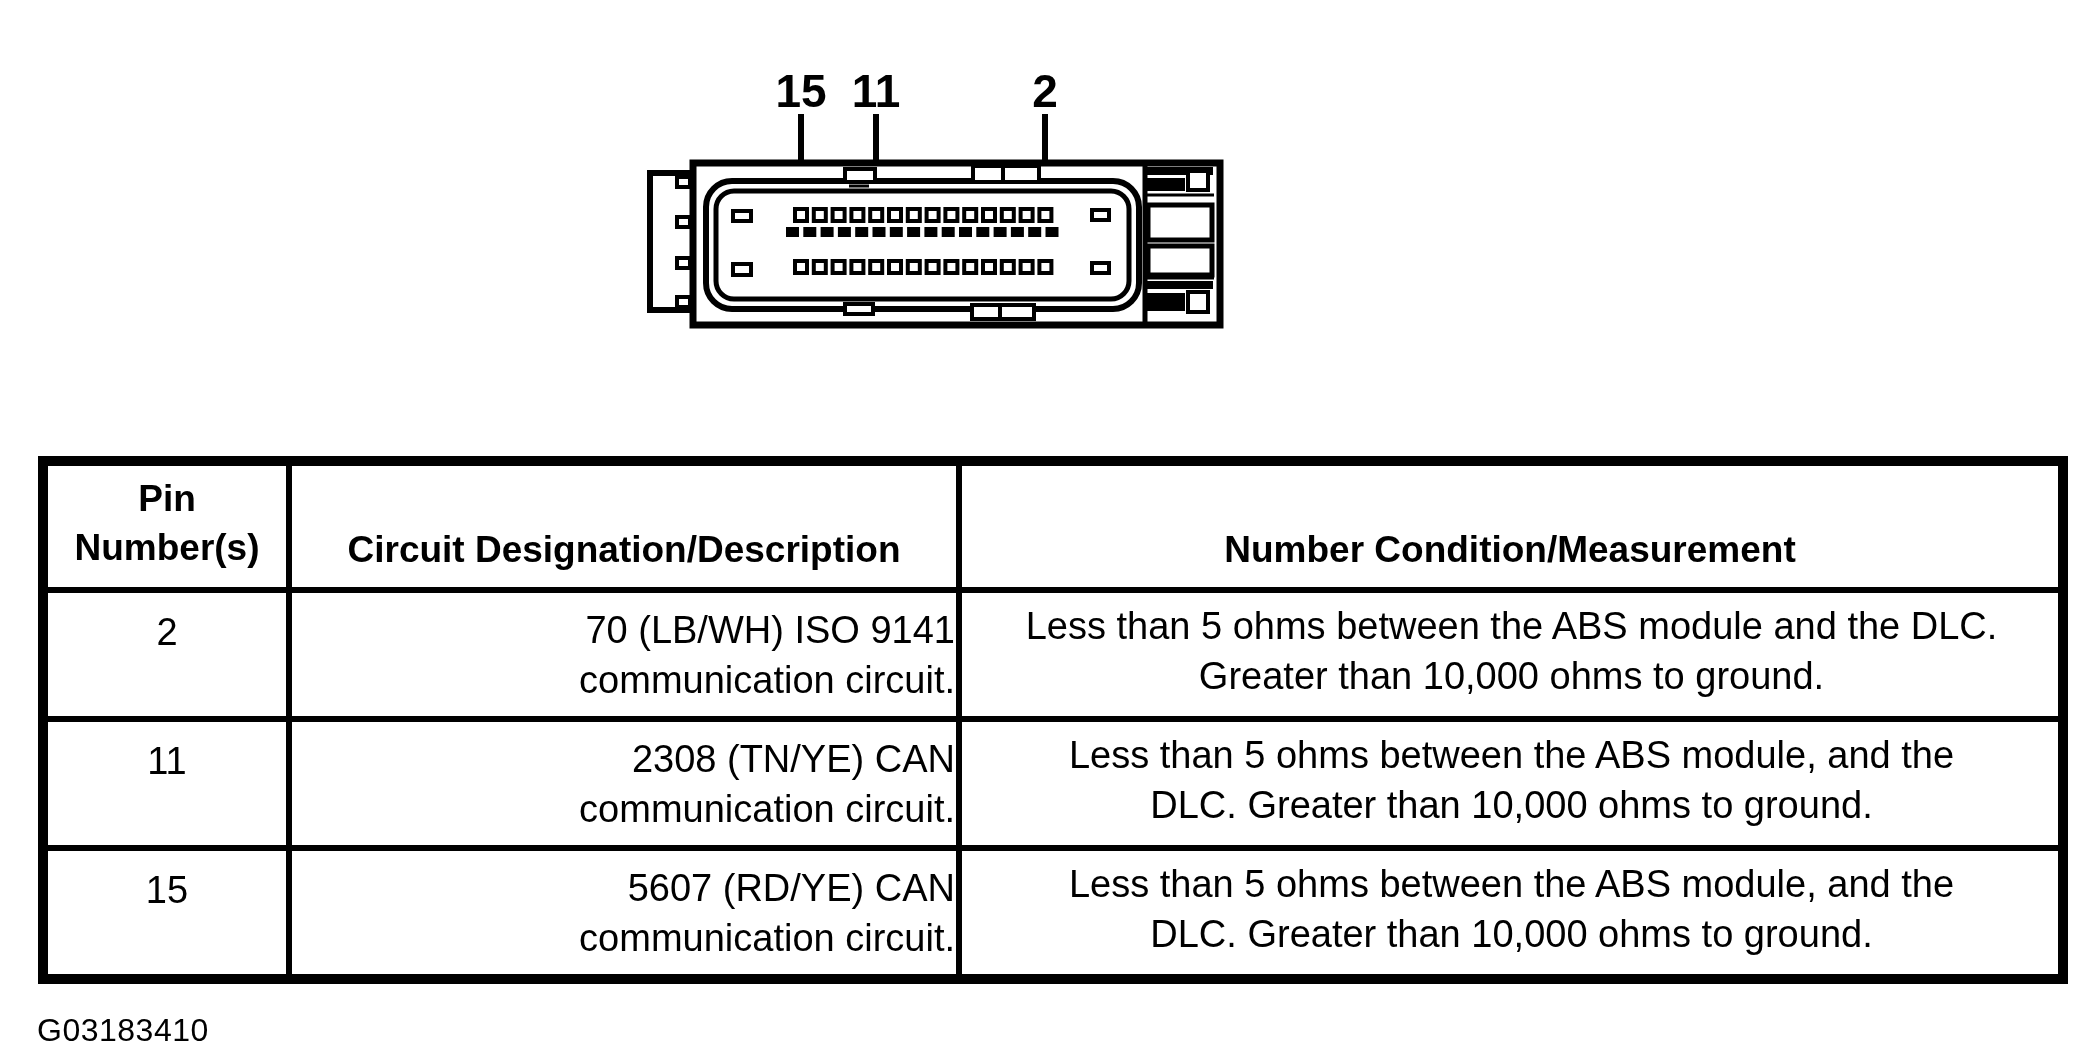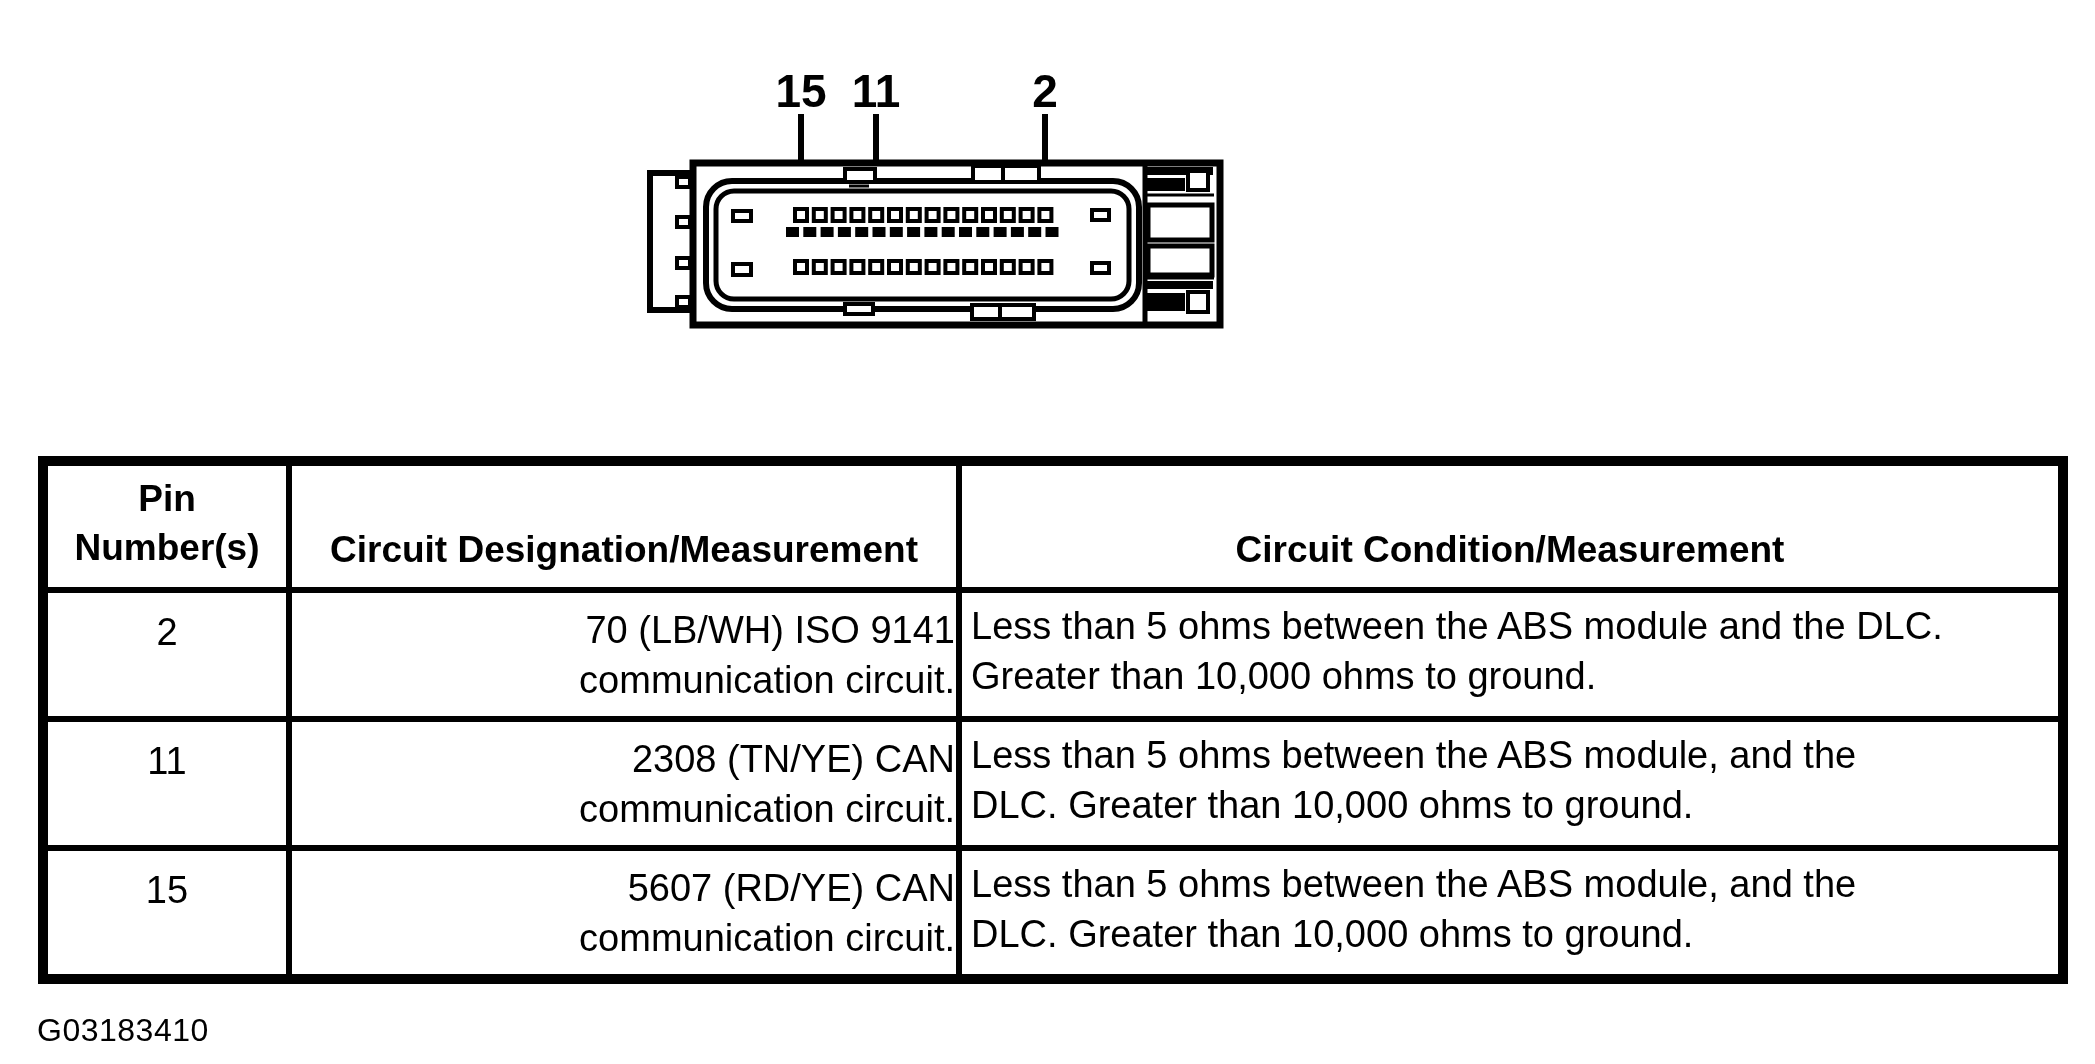--- a/index.html
+++ b/index.html
@@ -28,21 +28,21 @@
     font-size:38px;line-height:1.32;
     white-space:pre-line;
     overflow:hidden;
   }
   .spec-table tr.hdr th{height:108px;font-weight:bold;font-size:37px;text-align:center;}
   th.h-pin{vertical-align:middle;padding-bottom:6px;}
   th.h-circuit,th.h-cond{vertical-align:bottom;padding-bottom:12px;}
   .spec-table td{height:108px;vertical-align:top;}
   td.pin-cell{text-align:center;padding-top:14px;}
   td.circuit-cell{text-align:right;padding-top:12px;}
-  td.condition-cell{text-align:left;padding:8px 6px 0 9px;}
+  td.condition-cell{text-align:center;padding:8px 6px 0 9px;}
   .spec-table{border:2px solid #22c55e;outline:2px solid #000;}
   
   .spec-table tr.hdr th{border-top-width:8px;}
   .spec-table tr:last-child td{border-bottom-width:8px;}
   .spec-table th:first-child,.spec-table td:first-child{border-left-width:8px;}
   .spec-table th:last-child,.spec-table td:last-child{border-right-width:8px;}
   
   .figure-id{
     position:absolute;left:37px;top:1012px;
     font-size:32px;letter-spacing:0.5px;
@@ -164,22 +164,22 @@
 <table class="spec-table">
   <colgroup>
       <col class="c1">
       <col class="c2">
       <col class="c3">
     </colgroup>
   <tbody>
     <tr class="hdr">
       <th class="h-pin">Pin
 Number(s)</th>
-      <th class="h-circuit">Circuit Designation/Measurement</th>
-      <th class="h-cond">Circuit Condition/Measurement</th>
+      <th class="h-circuit">Circuit Designation/Description</th>
+      <th class="h-cond">Number Condition/Measurement</th>
     </tr>
     <tr>
       <td class="pin-cell">2</td>
       <td class="circuit-cell">70 (LB/WH) ISO 9141
 communication circuit.</td>
       <td class="condition-cell">Less than 5 ohms between the ABS module and the DLC.
 Greater than 10,000 ohms to ground.</td>
     </tr>
     <tr>
       <td class="pin-cell">11</td>

